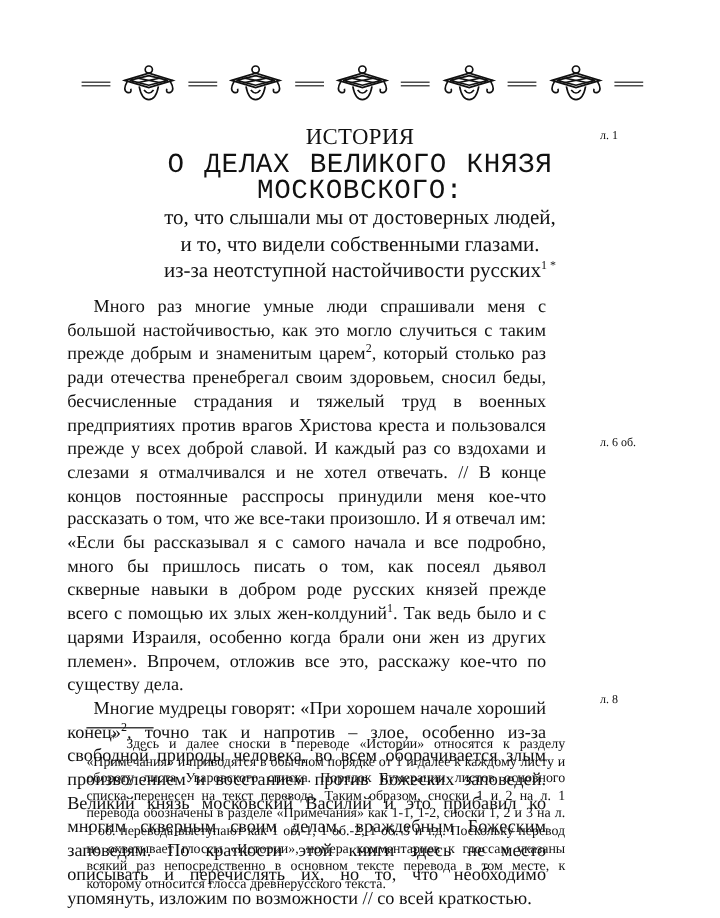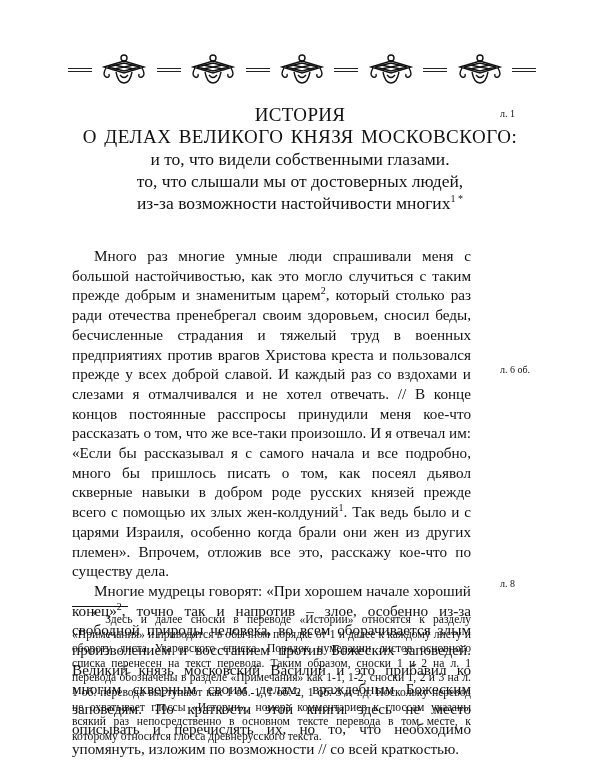--- a/index.html
+++ b/index.html
@@ -2,25 +2,25 @@
 <html><head>
 <meta charset="utf-8">
 <style>
   html, body { margin: 0; padding: 0; background: #ffffff; }
   body { width: 600px; height: 765px; position: relative; overflow: hidden; color: #111; font-family: "Liberation Serif", "DejaVu Serif", serif; }
   .ornament-row { position: absolute; top: 52px; left: 68px; width: 468px; height: 36px; display: flex; align-items: center; justify-content: space-between; }
   .dash { width: 24px; height: 4px; border-top: 1.5px solid #222; border-bottom: 1.5px solid #222; box-sizing: border-box; }
   .orn { width: 56px; height: 34px; }
   .title-block { position: absolute; top: 104px; left: 70px; width: 460px; text-align: center; }
   .title-main { font-size: 19px; line-height: 22px; letter-spacing: 0.3px; }
-  .title-sub { font-size: 19px; line-height: 22px; letter-spacing: 0.5px; word-spacing: 2px; }
+  .title-sub { font-size: 23px; line-height: 22px; letter-spacing: 0.5px; word-spacing: 2px; font-family: Liberation Mono, monospace; }
   .title-line { font-size: 17.5px; line-height: 22px; }
   sup { font-size: 10px; line-height: 0; vertical-align: super; }
   .margin-note { position: absolute; left: 500px; width: 60px; font-size: 10px; text-align: left; }
-  .body-text { position: absolute; top: 246px; left: 72px; width: 399px; font-size: 15.2px; line-height: 19.7px; text-align: justify; }
+  .body-text { position: absolute; top: 246px; left: 56px; width: 399px; font-size: 15.2px; line-height: 19.7px; text-align: justify; }
   .body-text p { margin: 0; text-indent: 22px; }
   .fn-rule { position: absolute; top: 606px; left: 72px; width: 56px; border-top: 1px solid #111; }
   .footnote { position: absolute; top: 613px; left: 72px; width: 399px; font-size: 11.6px; line-height: 14.6px; text-align: justify; text-indent: 20px; }
 </style>
 </head>
 <body>
 
 <div class="ornament-row">
   <div class="dash"></div>
   <svg class="orn" viewBox="0 0 56 34">
@@ -86,23 +86,23 @@
         <path d="M20 19 Q22 30 28 30 Q34 30 36 19"></path>
         <path d="M24 22 Q28 27 32 22"></path>
       </g>
     </svg>
   <div class="dash"></div>
 </div>
 
 <div class="title-block">
   <div class="title-main">ИСТОРИЯ</div>
   <div class="title-sub">О ДЕЛАХ ВЕЛИКОГО КНЯЗЯ МОСКОВСКОГО:</div>
+  <div class="title-line">то, что слышали мы от достоверных людей,</div>
   <div class="title-line">и то, что видели собственными глазами.</div>
-  <div class="title-line">то, что слышали мы от достоверных людей,</div>
-  <div class="title-line"><span>из-за возможности настойчивости многих</span><sup>1 *</sup></div>
+  <div class="title-line"><span>из-за неотступной настойчивости русских</span><sup>1 *</sup></div>
 </div>
 
 <div class="margin-note" style="top:108px;">л. 1</div>
 <div class="margin-note" style="top:364px;">л. 6 об.</div>
 <div class="margin-note" style="top:578px;">л. 8</div>
 
 <div class="body-text">
   <p><span>Много раз многие умные люди спрашивали меня с большой настойчивостью, как это могло случиться с таким прежде добрым и знаменитым царем</span><sup>2</sup><span>, который столько раз ради отечества пренебрегал своим здоровьем, сносил беды, бесчисленные страдания и тяжелый труд в военных предприятиях против врагов Христова креста и пользовался прежде у всех доброй славой. И каждый раз со вздохами и слезами я отмалчивался и не хотел отвечать. // В конце концов постоянные расспросы принудили меня кое-что рассказать о том, что же все-таки произошло. И я отвечал им: «Если бы рассказывал я с самого начала и все подробно, много бы пришлось писать о том, как посеял дьявол скверные навыки в добром роде русских князей прежде всего с помощью их злых жен-колдуний</span><sup>1</sup><span>. Так ведь было и с царями Израиля, особенно когда брали они жен из других племен». Впрочем, отложив все это, расскажу кое-что по существу дела.</span></p>
   <p><span>Многие мудрецы говорят: «При хорошем начале хороший конец»</span><sup>2</sup><span>, точно так и напротив – злое, особенно из-за свободной природы человека, во всем оборачивается злым произволением и восстанием против Божеских заповедей. Великий князь московский Василий и это прибавил ко многим скверным своим делам, враждебным Божеским заповедям. По краткости этой книги здесь не место описывать и перечислять их, но то, что необходимо упомянуть, изложим по возможности // со всей краткостью.</span></p>
 </div>

